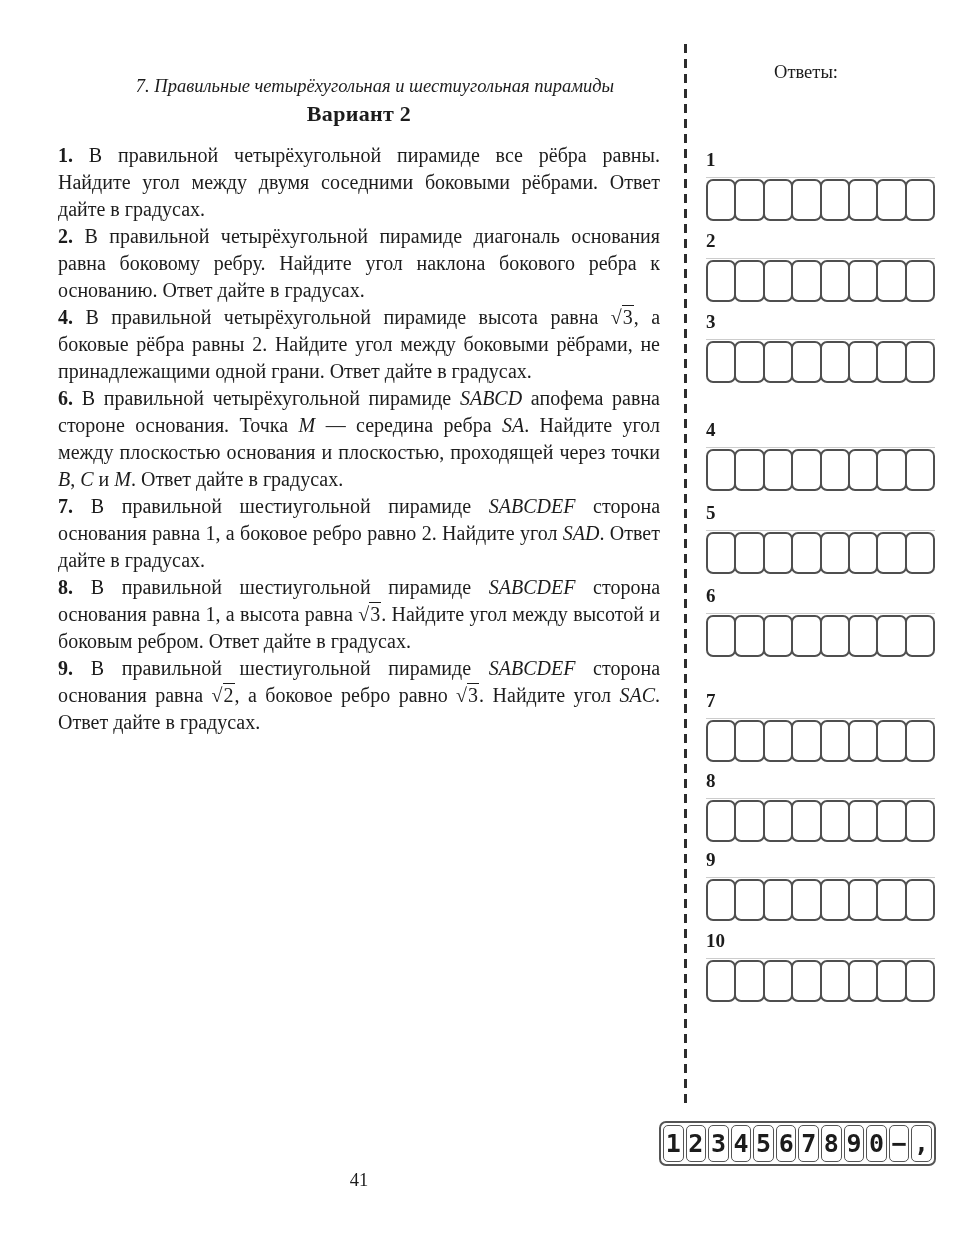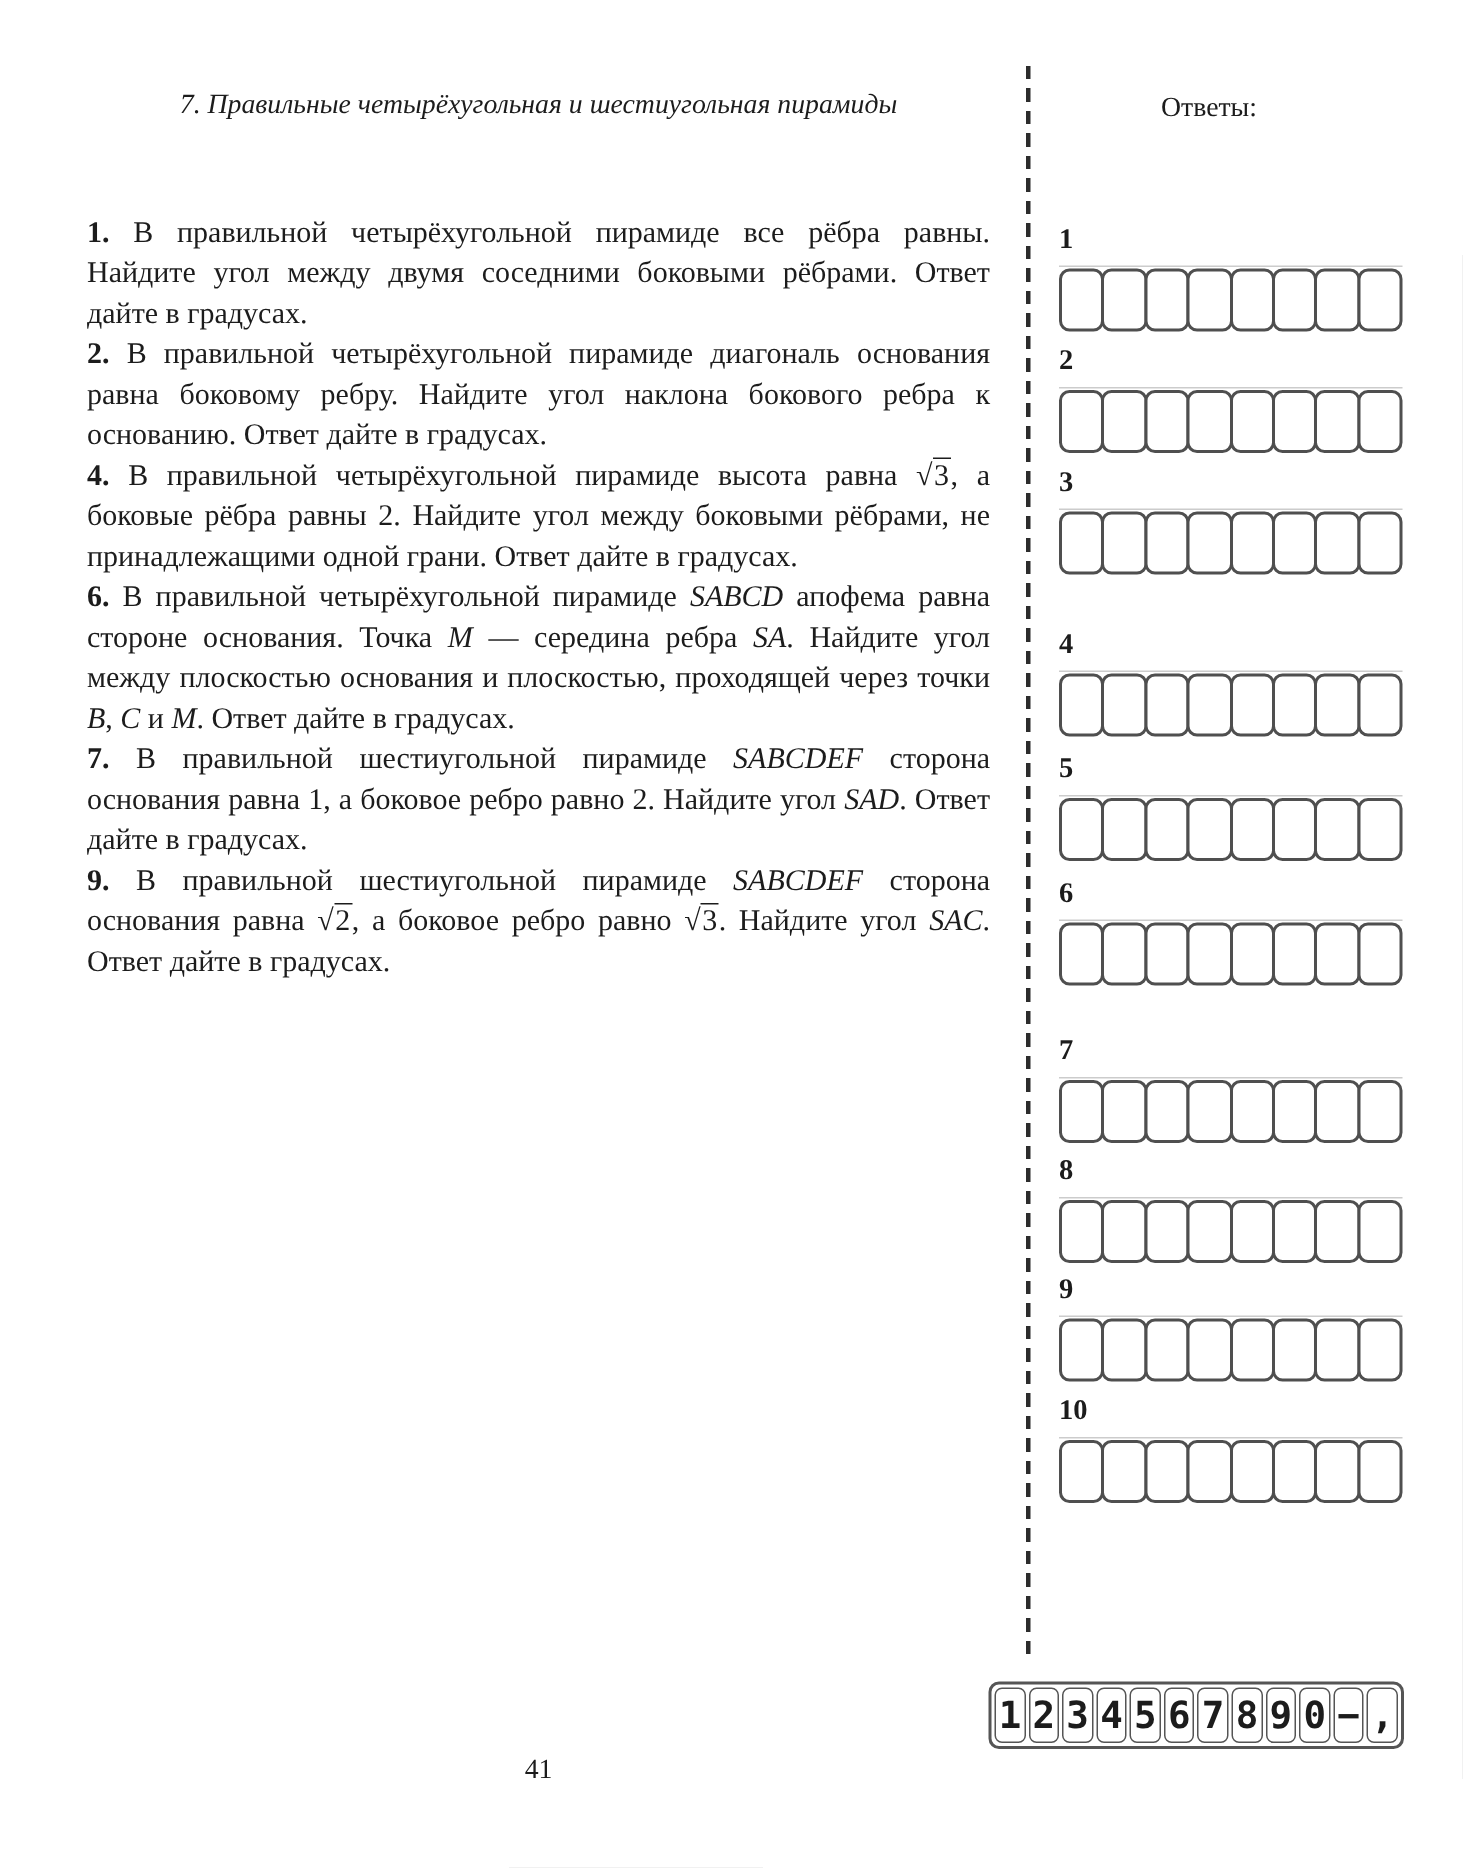--- a/index.html
+++ b/index.html
@@ -5,21 +5,21 @@
   html,body { margin:0; padding:0; background:#e8e8e8; }
   .page {
     position:relative; width:975px; height:1245px; margin:0 auto;
     background:#ffffff; color:#1c1c1c; overflow:hidden;
     font-family:"Liberation Serif", serif;
   }
 
   
   .main-col { position:absolute; left:58px; top:0; width:602px; height:1245px; }
   .section-title {
-    position:absolute; top:60px; left:0; width:100%; margin:0;
+    position:absolute; top:60px; left:0; width:100%; margin:16px;
     text-align:center; font-style:italic; font-weight:normal; font-size:18.5px;
     white-space:nowrap;
   }
   .variant-title {
     position:absolute; top:101px; left:0; width:100%; margin:0;
     text-align:center; font-weight:bold; font-size:22px; letter-spacing:.3px;
   }
   .problems { position:absolute; top:142px; left:0; width:100%; }
   .problem { margin:0; text-align:justify; font-size:20px; line-height:27px; }
   .problem .pnum { font-weight:bold; }
@@ -72,26 +72,28 @@
     overflow:hidden;
   }
 </style>
 </head>
 <body>
 
 <div class="page">
 
   <div class="main-col">
     <h1 class="section-title">7. Правильные четырёхугольная и шестиугольная пирамиды</h1>
+    <h2 class="variant-title">Вариант 2</h2>
     <div class="problems">
         <p class="problem"><span class="pnum">1. </span>В правильной четырёхугольной пирамиде все рёбра равны. Найдите угол между двумя соседними боковыми рёбрами. Ответ дайте в градусах.</p>
         <p class="problem"><span class="pnum">2. </span>В правильной четырёхугольной пирамиде диагональ основания равна боковому ребру. Найдите угол наклона бокового ребра к основанию. Ответ дайте в градусах.</p>
         <p class="problem"><span class="pnum">4. </span>В правильной четырёхугольной пирамиде высота равна <span class="sqrt"><span>√</span><span class="sqrt-val">3</span></span>, а боковые рёбра равны 2. Найдите угол между боковыми рёбрами, не принадлежащими одной грани. Ответ дайте в градусах.</p>
         <p class="problem"><span class="pnum">6. </span>В правильной четырёхугольной пирамиде <i>SABCD</i> апофема равна стороне основания. Точка <i>M</i> — середина ребра <i>SA</i>. Найдите угол между плоскостью основания и плоскостью, проходящей через точки <i>B</i>, <i>C</i> и <i>M</i>. Ответ дайте в градусах.</p>
         <p class="problem"><span class="pnum">7. </span>В правильной шестиугольной пирамиде <i>SABCDEF</i> сторона основания равна 1, а боковое ребро равно 2. Найдите угол <i>SAD</i>. Ответ дайте в градусах.</p>
+        <p class="problem"><span class="pnum">8. </span>В правильной шестиугольной пирамиде <i>SABCDEF</i> сторона основания равна 1, а высота равна <span class="sqrt"><span>√</span><span class="sqrt-val">3</span></span>. Найдите угол между высотой и боковым ребром. Ответ дайте в градусах.</p>
         <p class="problem"><span class="pnum">9. </span>В правильной шестиугольной пирамиде <i>SABCDEF</i> сторона основания равна <span class="sqrt"><span>√</span><span class="sqrt-val">2</span></span>, а боковое ребро равно <span class="sqrt"><span>√</span><span class="sqrt-val">3</span></span>. Найдите угол <i>SAC</i>. Ответ дайте в градусах.</p>
       </div>
     <div class="page-number">41</div>
   </div>
 
   <div class="divider"></div>
 
   <div class="answers-title">Ответы:</div>
 
   <div class="answer-block" style="top:148px">

